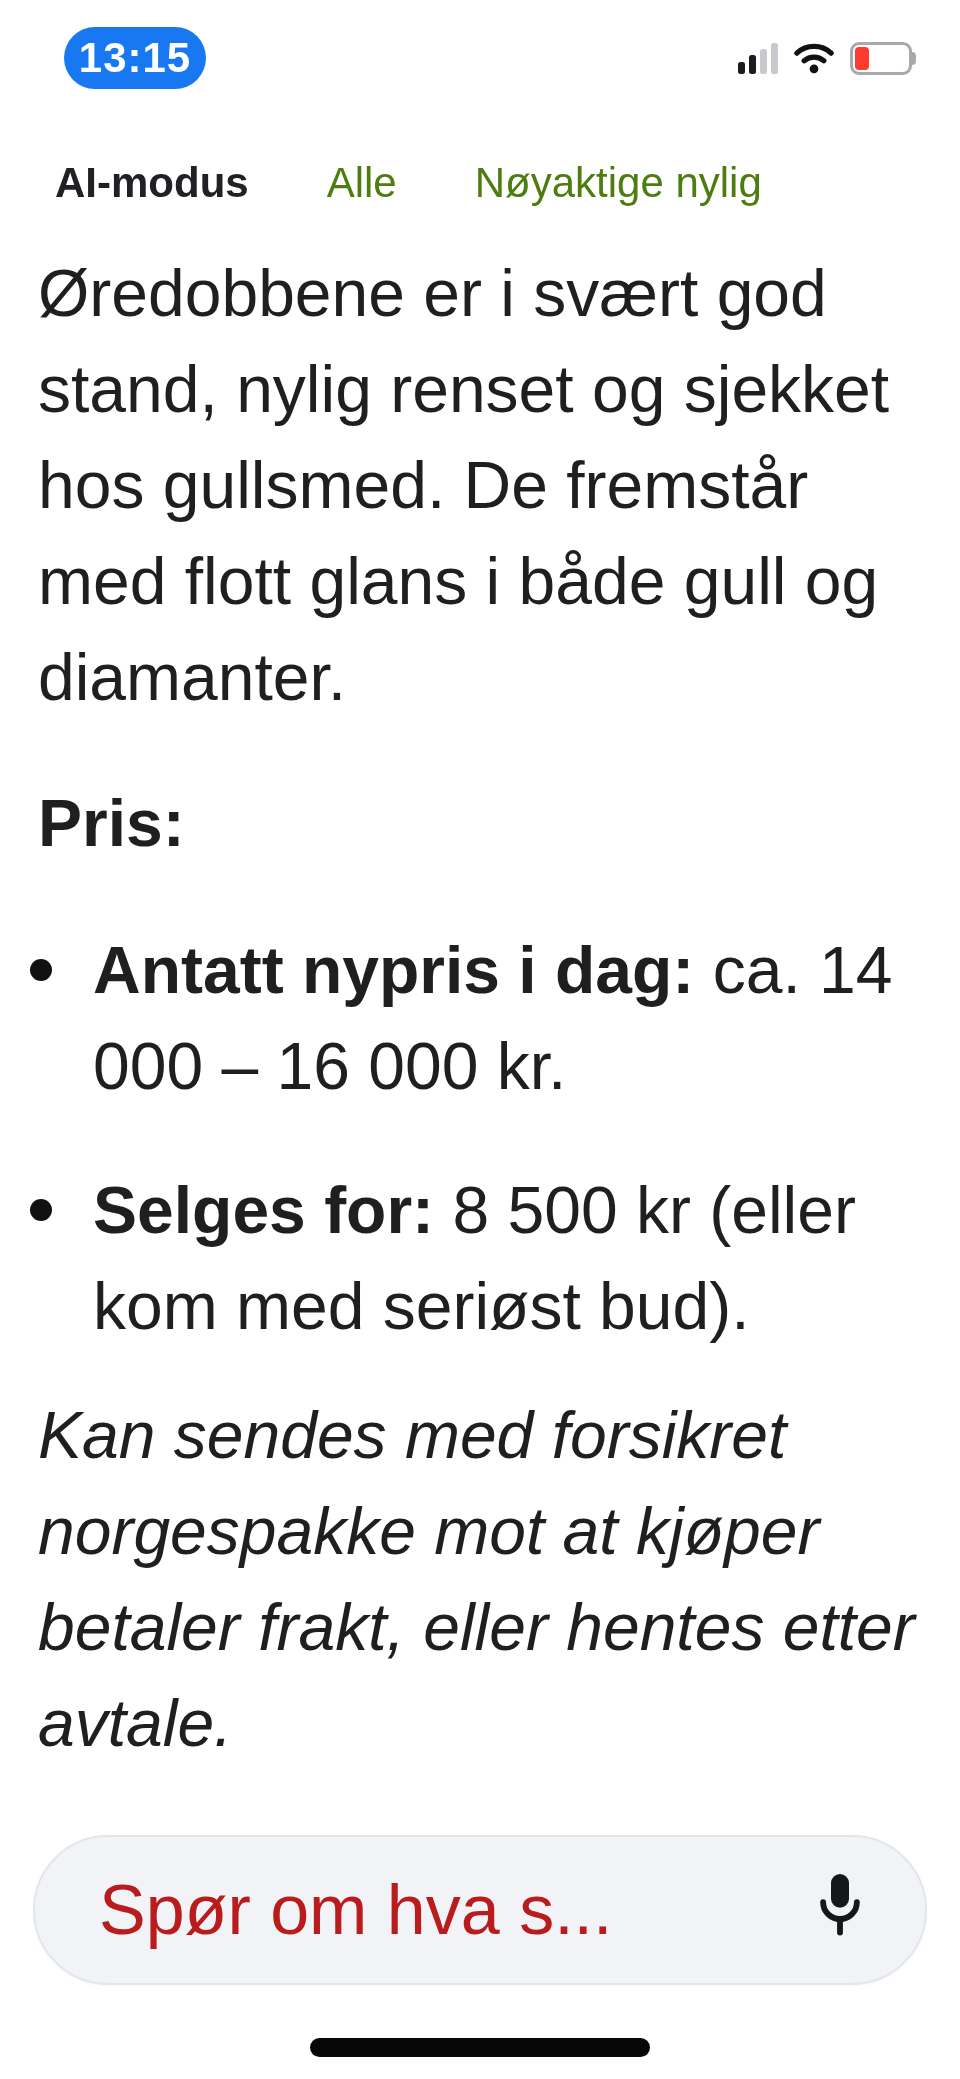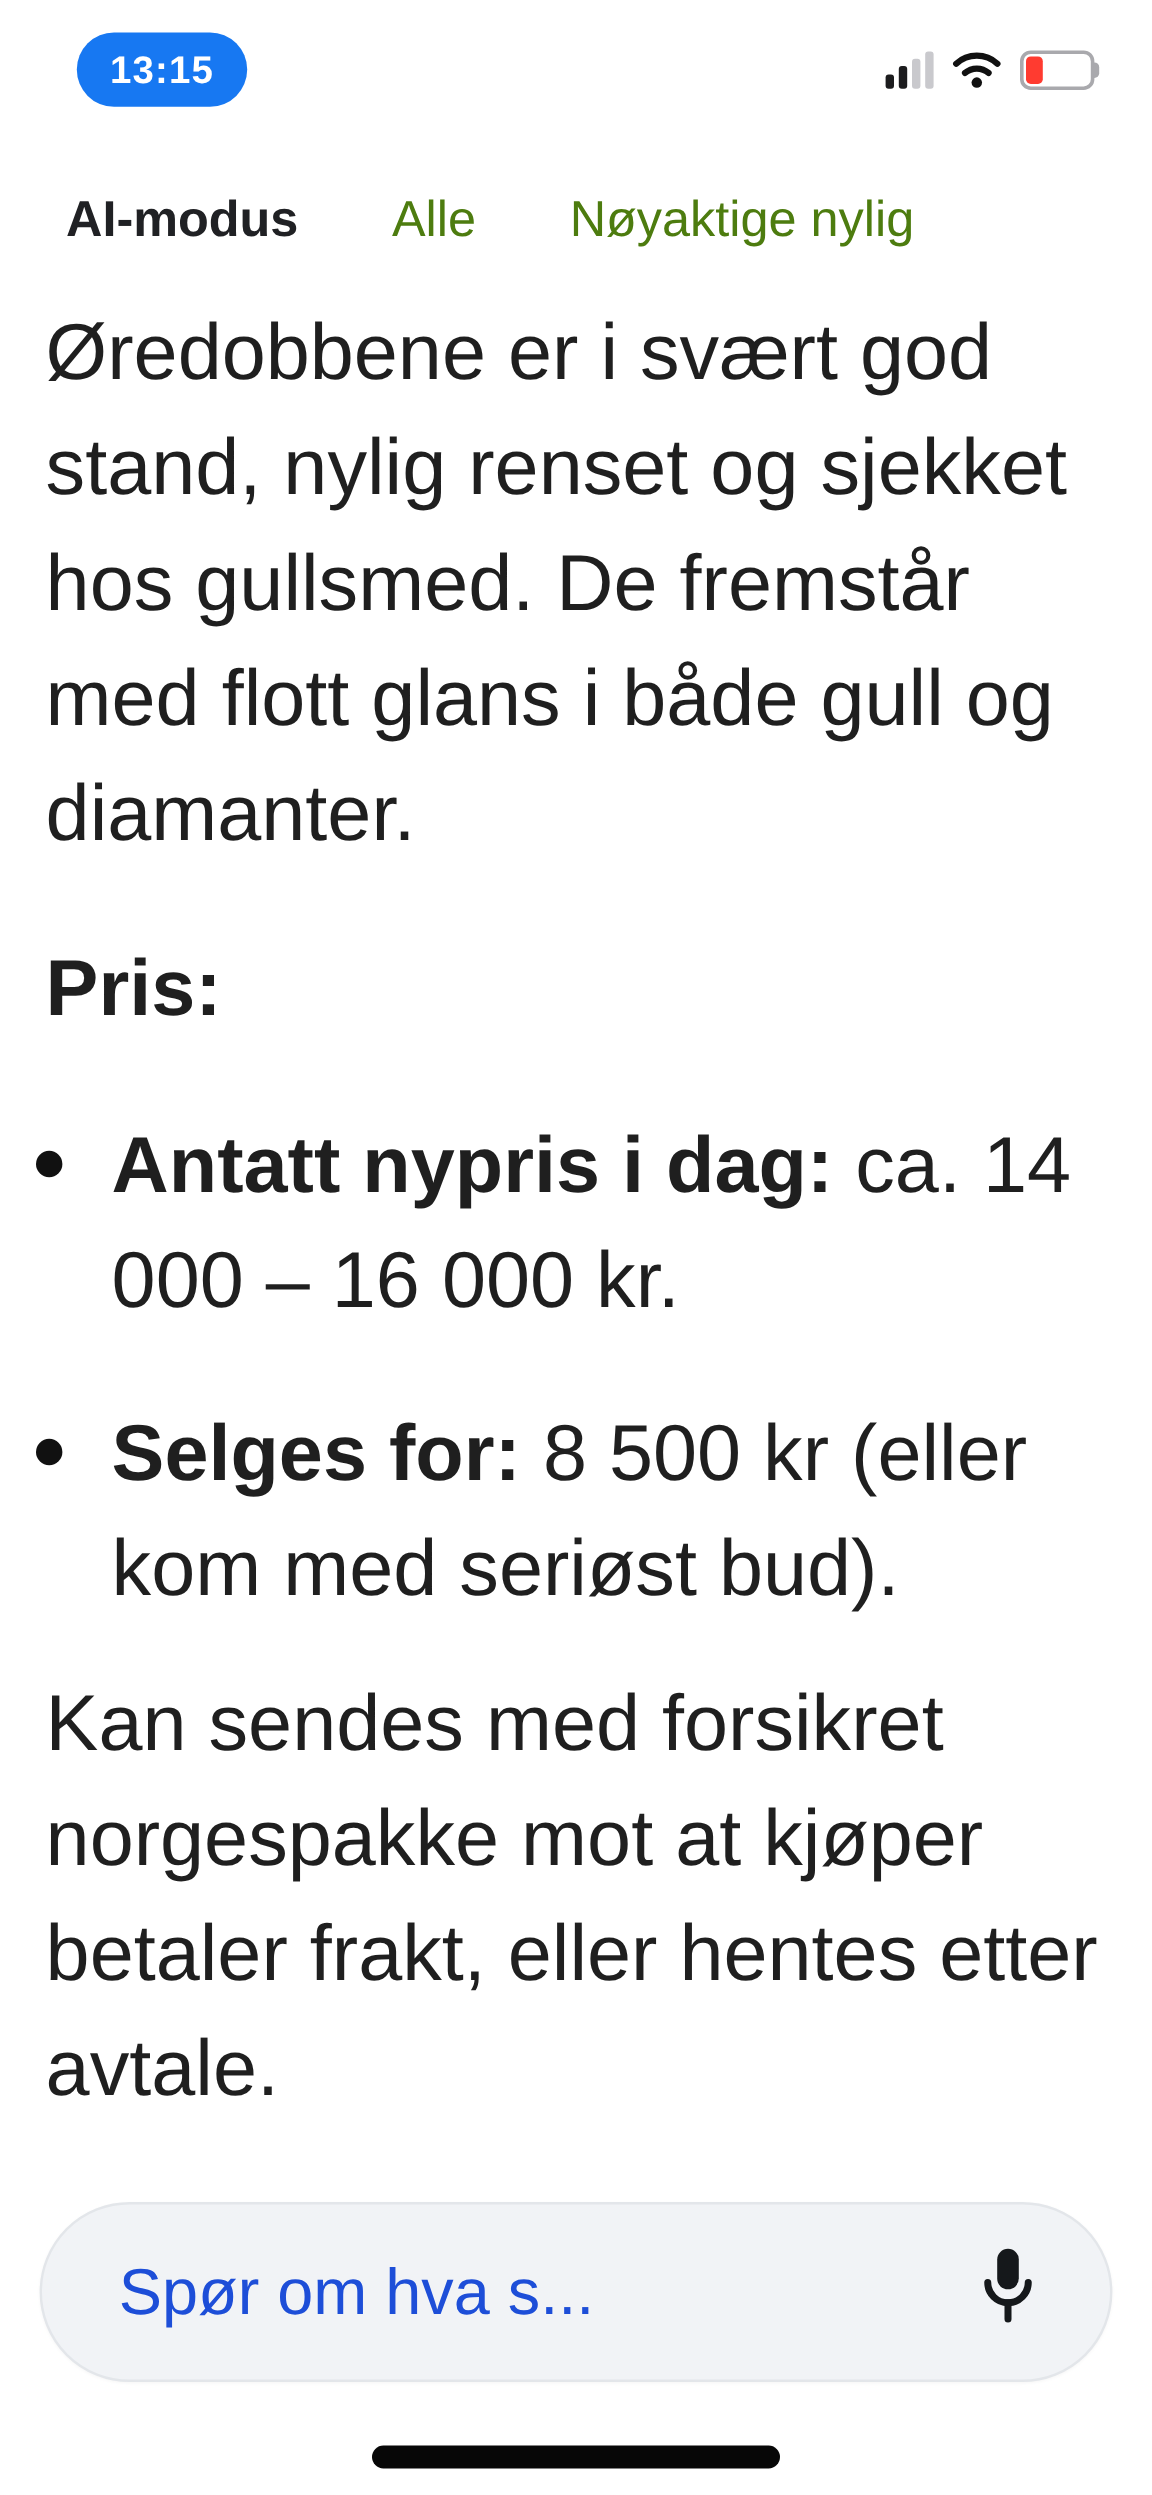--- a/index.html
+++ b/index.html
@@ -11,21 +11,21 @@
     overflow:hidden;
     color:#1f1f1f;
   }
 
   
   .status-bar{position:absolute;top:0;left:0;width:960px;height:110px;}
   .time-pill{
     position:absolute;left:64px;top:27px;
     width:142px;height:62px;border-radius:32px;
     display:flex;align-items:center;justify-content:center;
-    color:#ffffff;font-size:32px;font-weight:700;letter-spacing:1px;
+    color:#ffffff;font-size:42px;font-weight:700;letter-spacing:1px;
   }
   .status-icons{
     position:absolute;right:44px;top:40px;
     display:flex;align-items:center;gap:15px;height:36px;
   }
   .signal{display:flex;align-items:flex-end;gap:4px;height:32px;}
   .signal .bar{width:7px;border-radius:2.5px;}
   .bar.b1{height:12px;background:#1c1c1e;}
   .bar.b2{height:19px;background:#1c1c1e;}
   .bar.b3{height:25px;background:#c9c9cd;}
@@ -63,32 +63,32 @@
   .lead{margin:25px 0 0 0;}
   .price-heading{margin:50px 0 0 0;font-size:66px;font-weight:700;line-height:96px;}
   ul.price-list{list-style:none;margin:51px 0 0 0;padding:0;}
   ul.price-list li{position:relative;padding-left:55px;margin:0 0 48px 0;}
   ul.price-list li:last-child{margin-bottom:0;}
   ul.price-list li::before{
     content:"";position:absolute;left:-8px;top:37px;
     width:22px;height:22px;border-radius:50%;background:#111111;
   }
   .b{font-weight:700;}
-  .note{margin:33px 0 0 0;}
+  .note{margin:33px 0 0 0;font-style:italic;}
 
   
   .ask-pill{
     position:absolute;left:33px;top:1835px;width:894px;height:150px;
     box-sizing:border-box;
     background:#f1f3f6;border:2px solid #e3e6ea;border-radius:76px;
     display:flex;align-items:center;justify-content:space-between;
     padding:0 58px 0 64px;
     box-shadow:0 1px 3px rgba(0,0,0,0.04);
   }
-  .ask-placeholder{color:#1d4ed8;font-size:54px;white-space:nowrap;overflow:hidden;}
+  .ask-placeholder{color:#b91c1c;font-size:70px;white-space:nowrap;overflow:hidden;}
   .mic{width:54px;height:82px;display:block;flex:none;}
 
   
   .home-indicator{
     position:absolute;left:310px;top:2038px;width:340px;height:19px;
     border-radius:10px;background:#070707;
   }
 </style>
 </head>
 <body>

